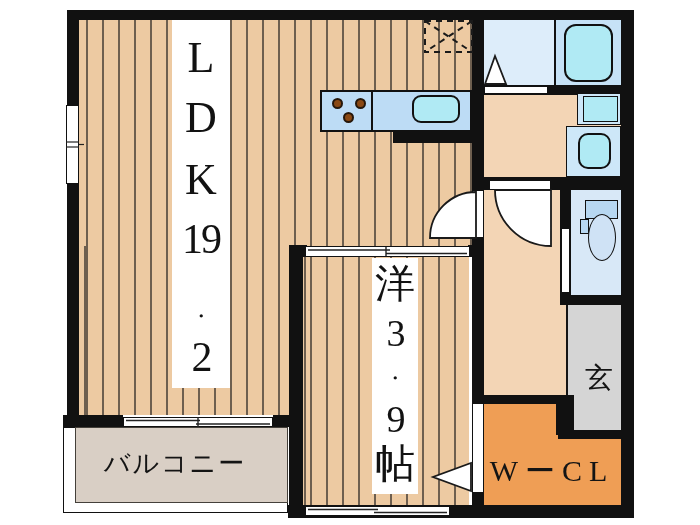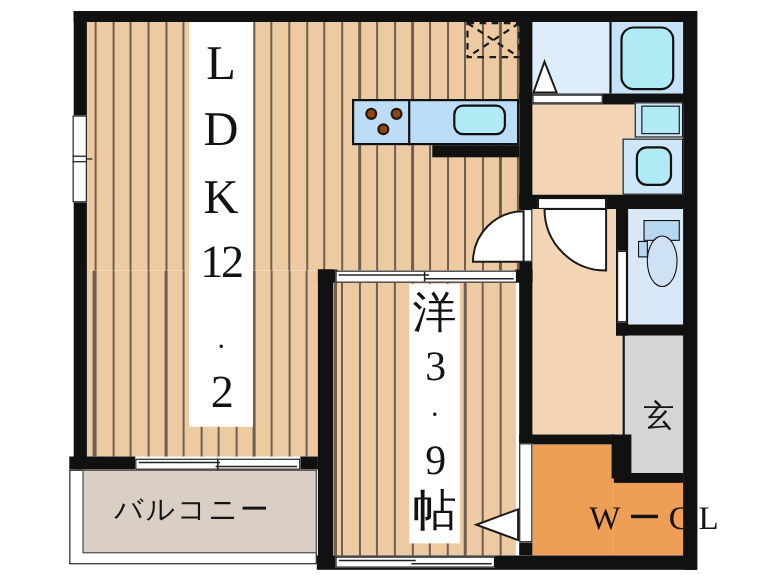--- a/index.html
+++ b/index.html
@@ -24,21 +24,21 @@
   .band{position:absolute;background:#ffffff;display:flex;flex-direction:column;align-items:center;}
   .band span{line-height:1;color:#121212;}
   .ch-big{font-size:44px;}
   .ch-num{font-size:42px;letter-spacing:-2px;}
   .ch-dot{font-size:20px;}
   .wband .ch-big{font-size:40px;}
   .wband .ch-num{font-size:38px;}
   .lbl{position:absolute;color:#141414;display:flex;align-items:center;justify-content:center;}
   #balcony-label{font-family:"DejaVu Sans","Liberation Sans",sans-serif;font-size:26px;letter-spacing:2px;font-weight:400;}
   #genkan-label{font-size:28px;}
-  #wcl-label{font-size:30px;letter-spacing:7px;margin-left:46px;}
+  #wcl-label{font-size:30px;letter-spacing:7px;}
   svg.overlay{position:absolute;left:0;top:0;pointer-events:none;}
 </style>
 </head>
 <body>
 
 <div id="stage">
 
   <div class="wood" style="left:79px;top:20px;width:393px;height:226px;"></div>
   <div class="wood" style="left:79px;top:246px;width:210px;height:169px;"></div>
   <div class="wood" style="left:303px;top:257px;width:166px;height:248px;"></div>
@@ -100,21 +100,21 @@
   <div class="fixfill" style="left:578px;top:133px;width:33px;height:36px;border-radius:10px;"></div>
 
   <div class="fixpanel" style="left:585px;top:200px;width:33px;height:19px;background:#b7d7f1;border-width:1px;"></div>
   <div class="fixpanel" style="left:580px;top:219px;width:9px;height:15px;background:#b7d7f1;border-width:1px;"></div>
   <div class="fixpanel" style="left:588px;top:214px;width:28px;height:47px;background:#cfe2f5;border-radius:50%;border-width:1px;"></div>
 
   <div class="band" style="left:172px;top:20px;width:58px;height:368px;">
     <span class="ch-big" style="margin-top:16px;">L</span>
     <span class="ch-big" style="margin-top:16px;">D</span>
     <span class="ch-big" style="margin-top:18px;">K</span>
-    <span class="ch-num" style="margin-top:16px;">12</span>
+    <span class="ch-num" style="margin-top:16px;">19</span>
     <span class="ch-dot" style="margin-top:46px;">・</span>
     <span class="ch-num" style="margin-top:10px;">2</span>
   </div>
 
   <div class="band wband" style="left:372px;top:258px;width:46px;height:236px;">
     <span class="ch-big" style="margin-top:6px;">洋</span>
     <span class="ch-num" style="margin-top:10px;">3</span>
     <span class="ch-dot" style="margin-top:16px;">・</span>
     <span class="ch-num" style="margin-top:12px;">9</span>
     <span class="ch-big" style="margin-top:6px;">帖</span>

